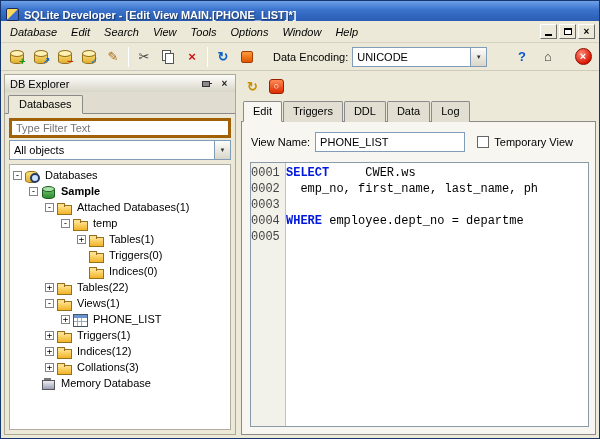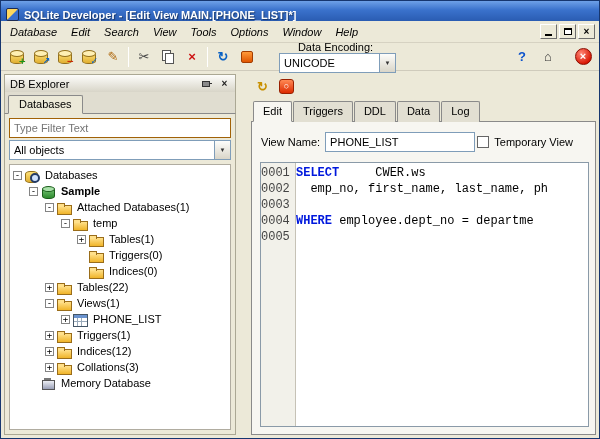--- a/index.html
+++ b/index.html
@@ -34,45 +34,45 @@
   .ic-glyph { font-size: 13px; line-height: 13px; }
   .ic-db { position: relative; width: 14px; height: 13px; display: inline-block; }
   .ic-db::before { content: ""; position: absolute; left: 0; top: 2px; width: 12px; height: 10px;
     background: linear-gradient(#ffe27a, #e0ae30); border: 1px solid #93701c; border-radius: 6px / 3px; }
   .ic-db::after { content: ""; position: absolute; left: 0; top: 0; width: 12px; height: 5px;
     background: #fff0b4; border: 1px solid #93701c; border-radius: 50%; }
   .ic-ov { position: absolute; right: -2px; bottom: -3px; font: bold 9px/9px "DejaVu Sans", sans-serif; z-index: 2; }
   .ic-copy { width: 9px; height: 11px; background: #fff; border: 1px solid #555; box-shadow: -3px -3px 0 -1px #fff, -3px -3px 0 0 #555; margin: 3px 0 0 3px; display: inline-block; }
   .ic-stopsm { width: 12px; height: 12px; background: linear-gradient(#ff9a3a, #e05500); border: 1px solid #a33c00; border-radius: 2px; display: inline-block; }
   .ic-exit { width: 17px; height: 17px; border-radius: 50%; background: radial-gradient(circle at 35% 30%, #ff8877, #d81400 75%); border: 1px solid #8a0c00; color: #fff; font: bold 11px/15px "Liberation Sans", sans-serif; text-align: center; display: inline-block; }
-  .encoding { display: flex; align-items: center; margin-left: 20px; flex-direction: column; }
+  .encoding { display: flex; align-items: center; margin-left: 14px; }
   .encoding-label { margin-right: 4px; }
-  .tb-combo { display: flex; align-items: stretch; width: 117px; height: 20px; border: 1px solid #7f9db9; background: #fff; }
+  .tb-combo { display: flex; align-items: stretch; width: 135px; height: 20px; border: 1px solid #7f9db9; background: #fff; }
   .tb-combo .val { flex: 1; padding: 3px 0 0 4px; overflow: hidden; white-space: nowrap; }
   .combo-btn { width: 16px; flex: none; background: linear-gradient(#fdfdfb, #d9d5c8); border-left: 1px solid #7f9db9; font-size: 6px; color: #333; display: flex; align-items: center; justify-content: center; }
   #tb-right { margin-left: auto; gap: 2px; }
   #tb-right .tbtn:last-child { margin-left: 9px; }
 
   
-  .main { flex: 1; display: flex; padding: 3px; gap: 15px; min-height: 0; }
+  .main { flex: 1; display: flex; padding: 3px; gap: 5px; min-height: 0; }
 
   
   .left-panel { width: 232px; flex: none; display: flex; flex-direction: column; min-height: 0; }
   .panel-header { height: 18px; flex: none; display: flex; align-items: center; padding: 0 3px 0 5px;
     background: linear-gradient(#fdfdfb, #d8d5c8); border: 1px solid #aba894; border-bottom: none; }
   .ph-btns { margin-left: auto; display: flex; align-items: center; gap: 3px; }
   .ph-btn { width: 15px; height: 14px; background: transparent; border: 1px solid transparent; display: flex; align-items: center; justify-content: center; padding: 0; }
   .pin { position: relative; width: 11px; height: 11px; display: inline-block; }
   .pin::before { content: ""; position: absolute; left: 1px; top: 3px; width: 6px; height: 4px; background: #8a8a8a; border: 1px solid #333; }
   .pin::after { content: ""; position: absolute; left: 8px; top: 5px; width: 3px; height: 1px; background: #333; }
   .hx { font: bold 10px/10px "Liberation Sans", sans-serif; color: #222; }
   .ltabs { flex: none; border-left: 1px solid #aba894; border-right: 1px solid #aba894; background: #e0ddd0; padding: 2px 0 0 3px; border-bottom: 1px solid #8a8a8a; }
   .ltab { position: relative; top: 1px; display: inline-block; padding: 2px 10px 3px; background: #ece9d8; border: 1px solid #8a8a8a; border-bottom: 1px solid #ece9d8; border-radius: 2px 2px 0 0; }
   .left-body { flex: 1; min-height: 0; display: flex; flex-direction: column; border: 1px solid #aba894; border-top: none; background: #ece9d8; padding: 2px; }
-  .filter-input { height: 20px; flex: none; margin: 2px; border: 1px solid #a16207; padding: 2px 4px; font: 11px "Liberation Sans", sans-serif; }
+  .filter-input { height: 20px; flex: none; margin: 2px; border: 3px solid #a16207; padding: 2px 4px; font: 11px "Liberation Sans", sans-serif; }
   .combo { height: 20px; flex: none; margin: 0 2px 2px; display: flex; align-items: stretch; border: 1px solid #7f9db9; background: #fff; }
   .combo .val { flex: 1; padding: 3px 0 0 4px; }
   .tree { flex: 1; min-height: 0; margin: 2px; border: 1px solid #b0aca0; background: #fff; overflow: hidden; padding-top: 2px; }
   .trow { display: flex; align-items: center; height: 16px; white-space: nowrap; cursor: default; }
   .toggle { width: 9px; height: 9px; flex: none; border: 1px solid #848484; background: #fff; font: 9px/7px "DejaVu Sans Mono", monospace; text-align: center; color: #000; margin-right: 3px; }
   .tspace { width: 12px; flex: none; }
   .tlabel { padding: 0 2px; }
   .tlabel.bold { font-weight: bold; }
 
   

